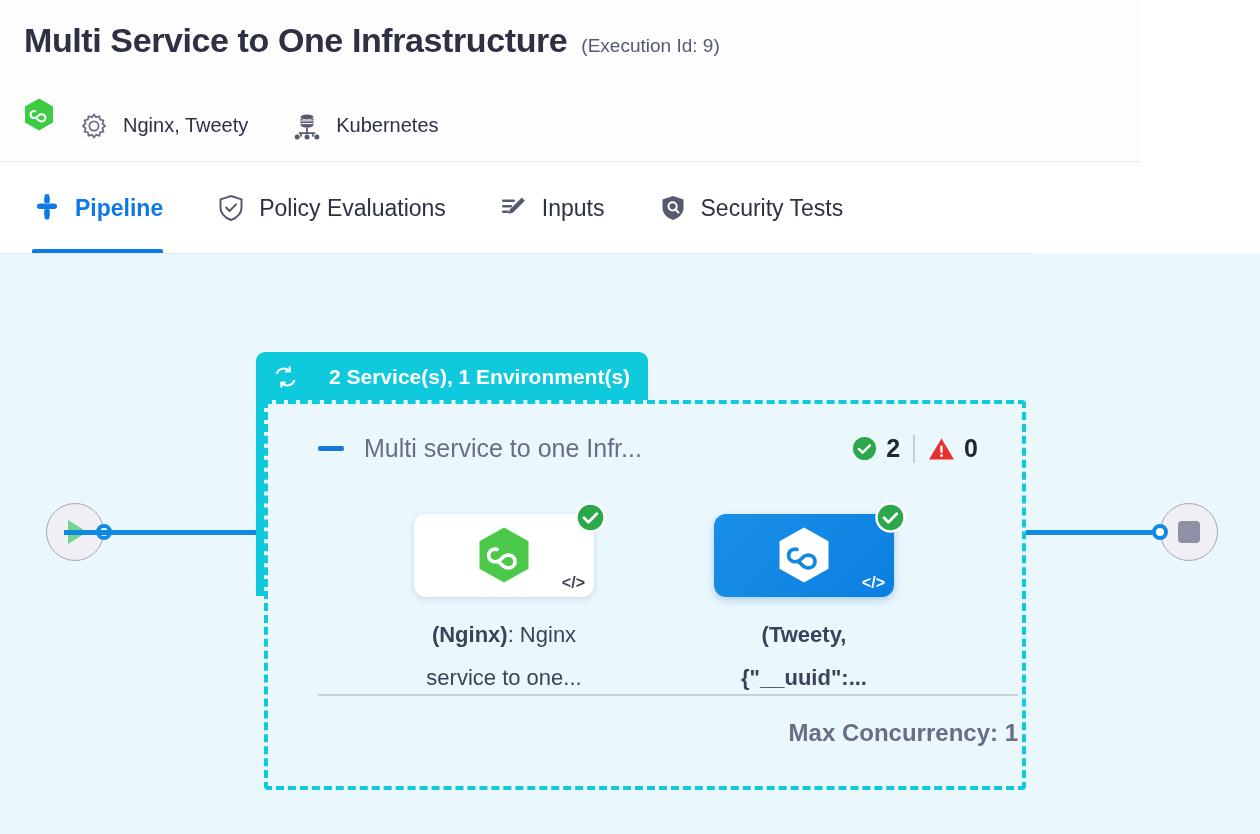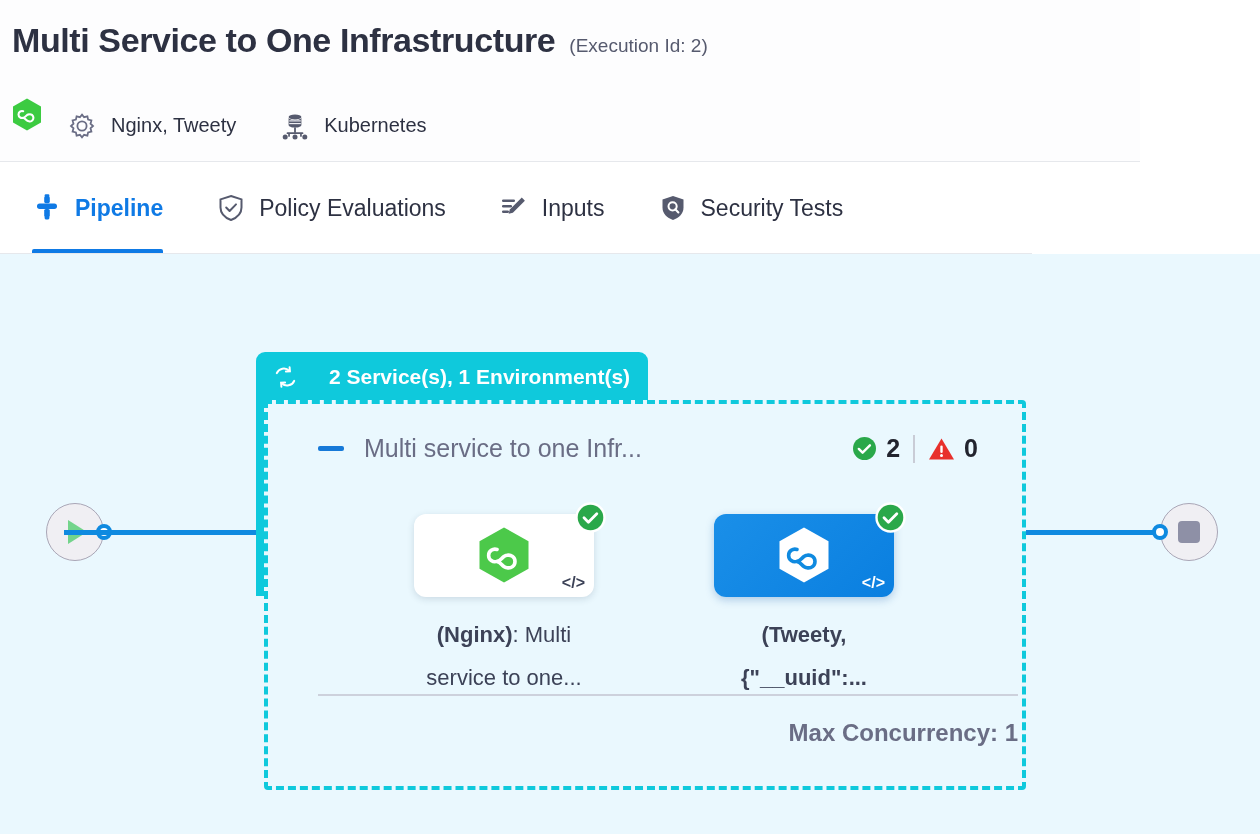--- a/index.html
+++ b/index.html
@@ -9,21 +9,21 @@
     background: #ffffff;
     overflow: hidden;
   }
   .page { position: relative; width: 1260px; height: 834px; }
 
   
   .header {
     position: absolute; left: 0; top: 0; width: 1140px; height: 162px;
     background: #fdfdfe;
     border-bottom: 1px solid #e6e8ec;
-    padding: 18px 0 0 12px;
+    padding: 18px 0 0 24px;
   }
   .title-row { display: flex; align-items: baseline; gap: 14px; }
   .title {
     font-size: 34px; font-weight: bold; color: #2d3142;
     letter-spacing: -0.4px; line-height: 44px;
   }
   .exec-id { font-size: 19px; color: #565a6e; font-weight: normal; }
 
   .meta-row { display: flex; align-items: center; gap: 0; margin-top: 26px; }
   .meta-group { display: flex; align-items: flex-start; margin-top: 24px; }
@@ -157,21 +157,21 @@
   }
 </style>
 </head>
 <body>
 
 <div class="page">
 
   <div class="header">
     <div class="title-row">
       <div class="title">Multi Service to One Infrastructure</div>
-      <div class="exec-id">(Execution Id: 2)</div>
+      <div class="exec-id">(Execution Id: 9)</div>
     </div>
 
     <div class="meta-row">
 
       <span style="margin-right:26px;">
         <svg class="hex-logo" viewBox="0 0 30 33">
           <path d="M15 0.5 L29 8.5 V24.5 L15 32.5 L1 24.5 V8.5 Z" fill="#3ccb41"></path>
           <path d="M11.2 13.2 a3.5 3.5 0 1 0 0 6.6 c2.3 -0.1 3.1 -3.4 5.6 -3.4 a3.6 3.6 0 1 1 0 6.9 c-2.6 0 -3.4 -3.4 -5.6 -3.4" fill="none" stroke="#ffffff" stroke-width="2.1" stroke-linecap="round"></path>
         </svg>
       </span>
@@ -339,21 +339,21 @@
           </span>
           <span class="check-badge">
             <svg viewBox="0 0 31 31" width="31" height="31">
               <circle cx="15.5" cy="15.5" r="14" fill="#2aa84a" stroke="#ffffff" stroke-width="2.4"></circle>
               <path d="M9 15.8 l4.4 4.4 l8.4 -8.5" fill="none" stroke="#ffffff" stroke-width="2.8" stroke-linecap="round" stroke-linejoin="round"></path>
             </svg>
           </span>
           <span class="code-glyph dark">&lt;/&gt;</span>
         </div>
         <div class="svc-label">
-          <b>(Nginx)</b><span>: Multi service to one...</span>
+          <b>(Nginx)</b><span>: Nginx service to one...</span>
         </div>
       </div>
 
       <div class="svc" style="left:446px; top:110px;">
         <div class="svc-card selected">
           <span class="svc-hex">
             <svg viewBox="0 0 54 59" width="54" height="59">
               <path d="M27 1.5 L51.5 15.2 V42.8 L27 56.5 L2.5 42.8 V15.2 Z" fill="#ffffff"></path>
               <path d="M20 23.5 a6.3 6.3 0 1 0 0 11.9 c4.1 -0.2 5.6 -6.1 10 -6.1 a6.4 6.4 0 1 1 0 12.4 c-4.6 0 -6 -6.1 -10 -6.1" fill="none" stroke="#0f8ae0" stroke-width="3.6" stroke-linecap="round"></path>
             </svg>

